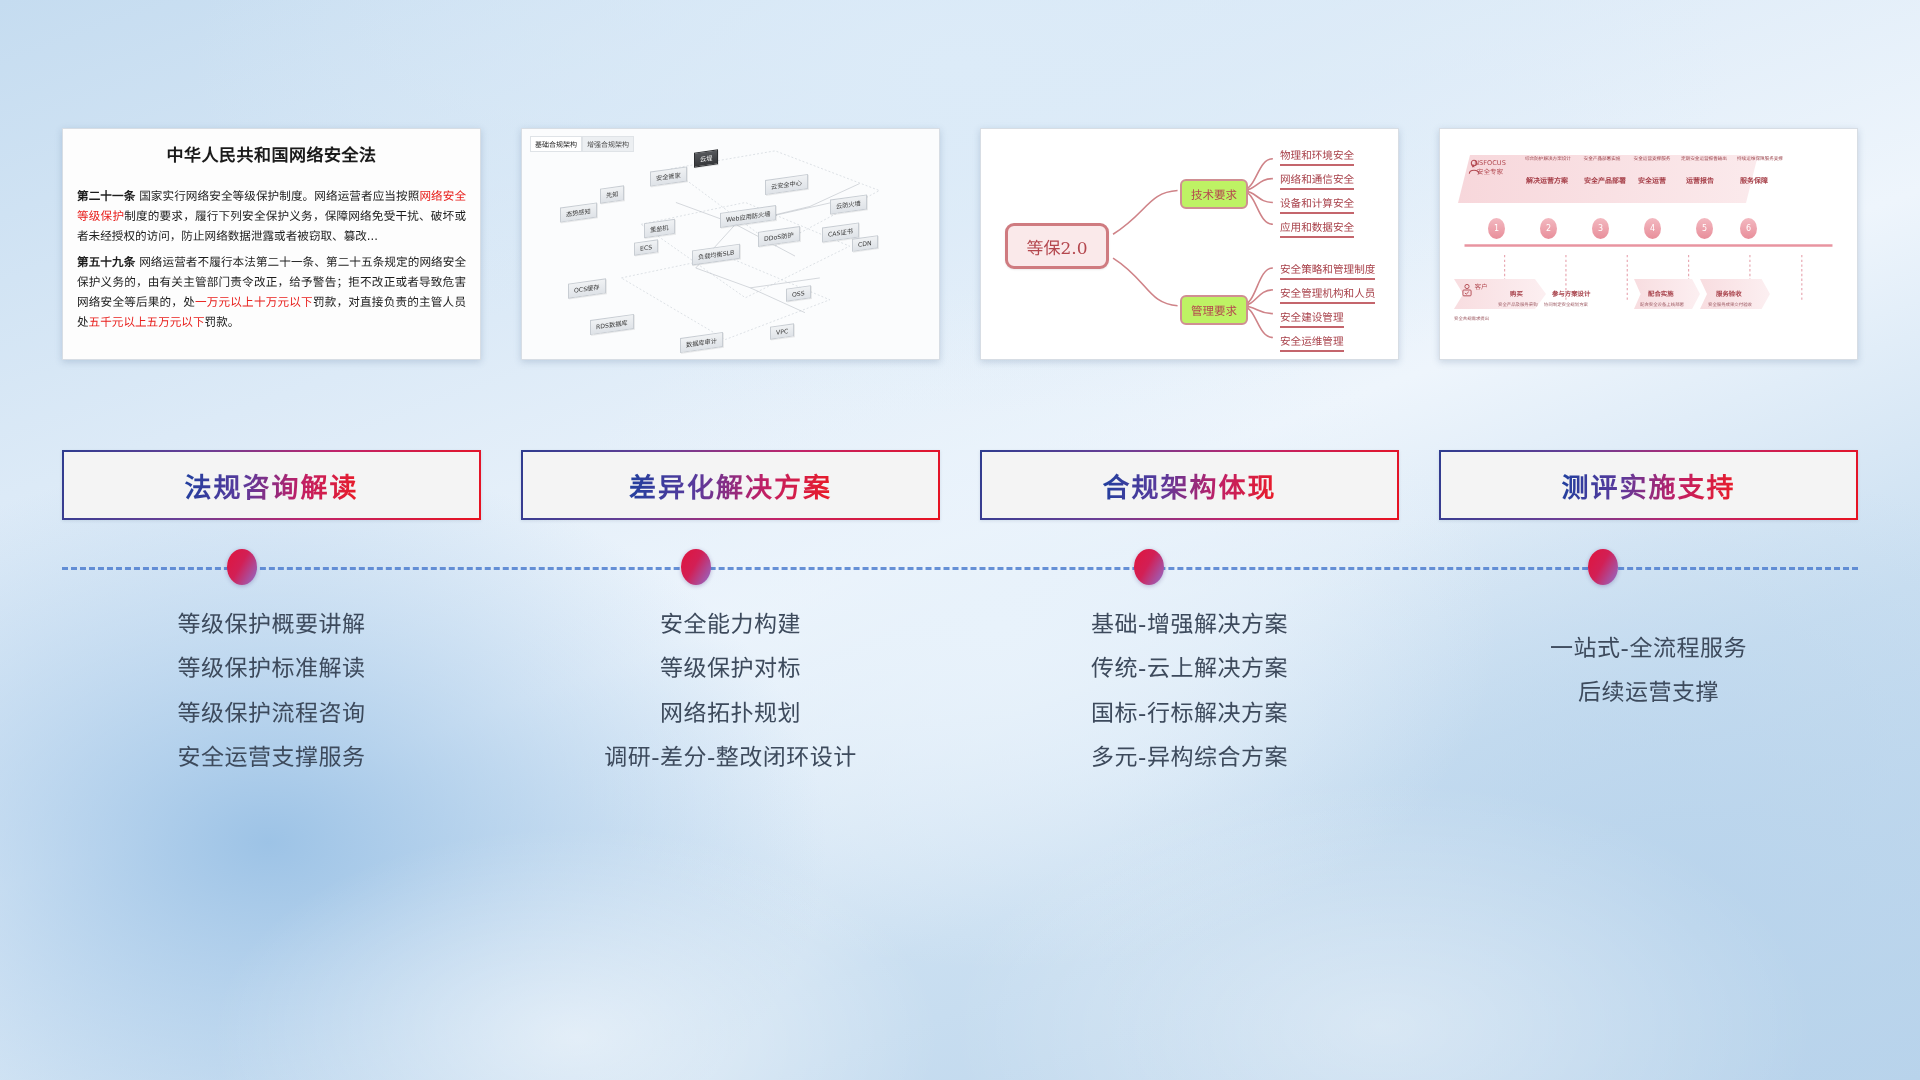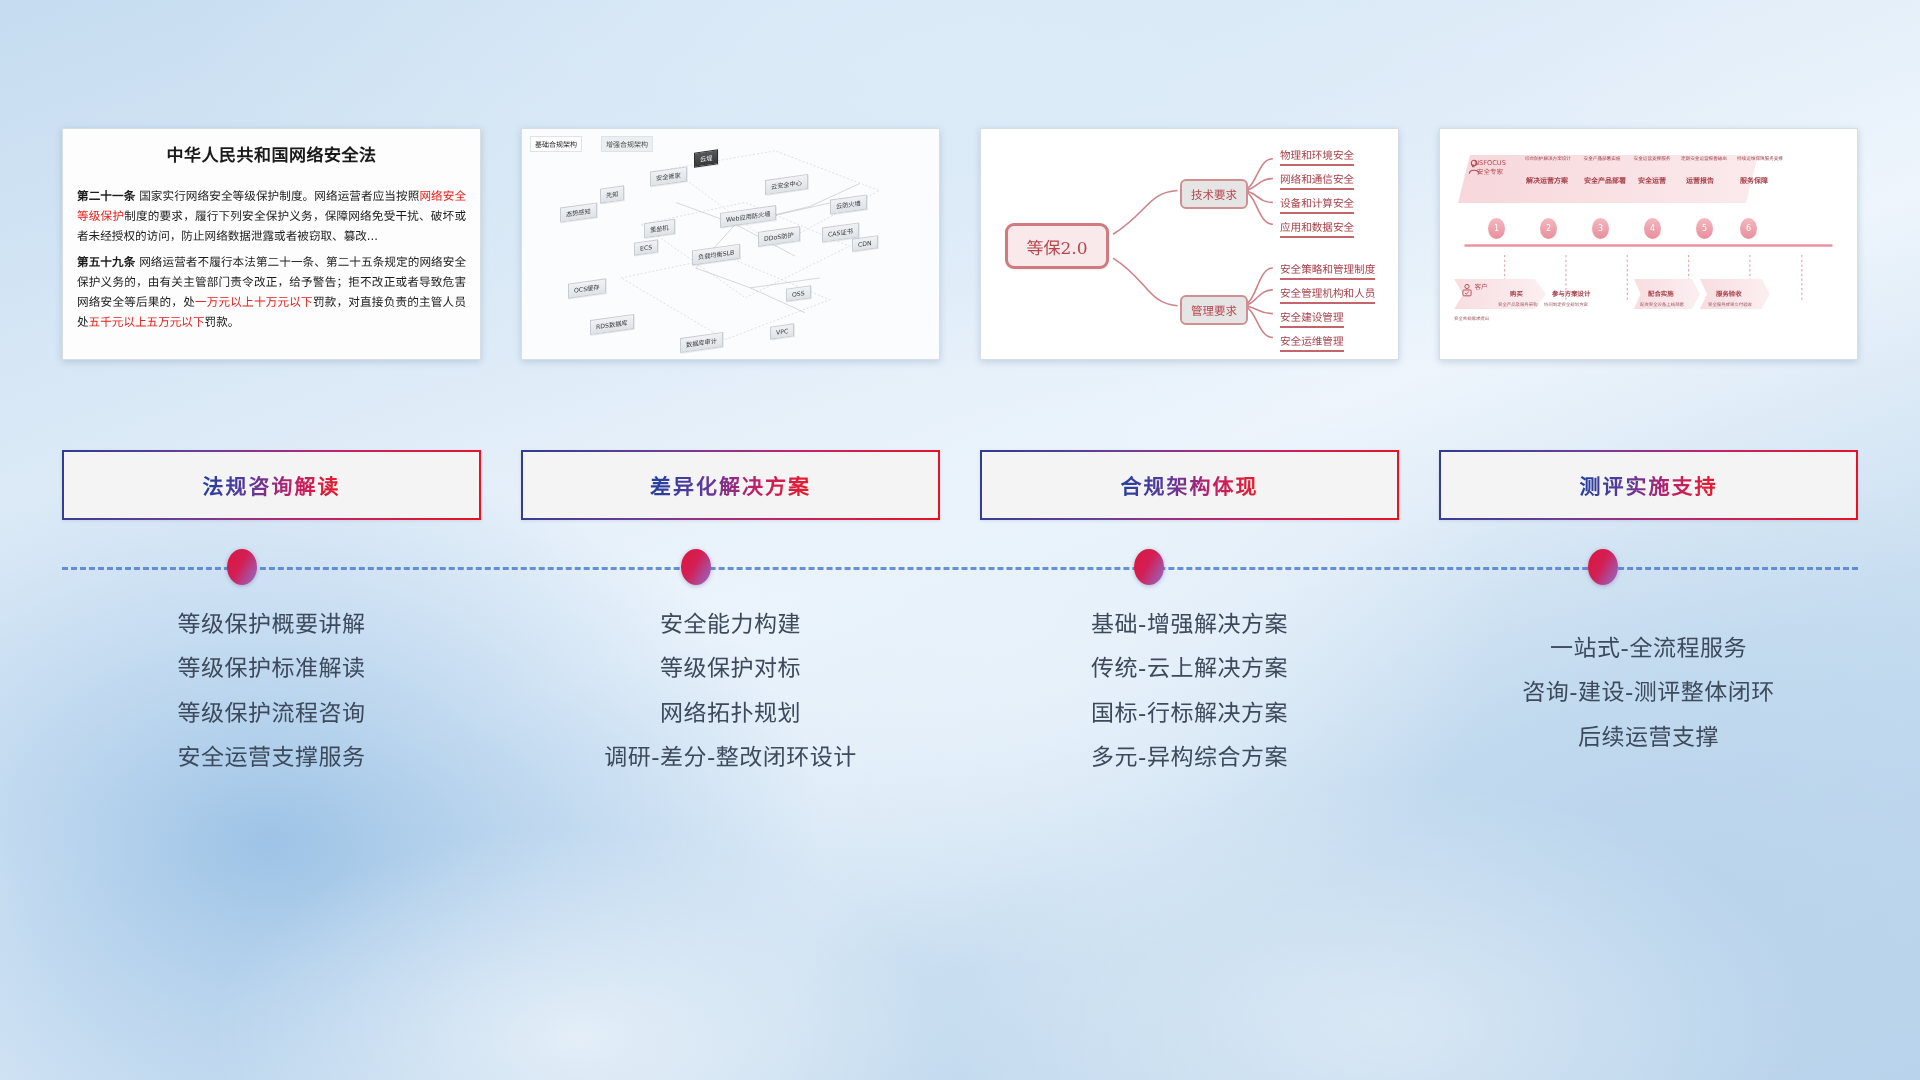--- a/index.html
+++ b/index.html
@@ -77,21 +77,21 @@
     text-align: justify;
     margin-bottom: 6px;
   }
   .law-p b { font-weight: bold; }
   .law-p .hi { color: #e8201d; }
 
   
   .arch { position: absolute; inset: 0; background: #fbfcfd; }
   .arch-tabs {
     position: absolute; top: 7px; left: 8px;
-    display: flex; gap: 19px;
+    display: flex; gap: 0;
   }
   .arch-tab {
     font-size: 7px; color: #4a4a4a; background: #eceff2;
     border: 1px solid #dfe3e7; padding: 2px 4px;
     font-family: "DejaVu Sans", sans-serif;
   }
   .arch-tab.on { background: #fff; color: #222; }
   .arch-svg { position: absolute; inset: 0; }
   .chip {
     position: absolute;
@@ -123,21 +123,21 @@
     display: flex; align-items: center; justify-content: center;
     font-family: "DejaVu Serif", "Liberation Serif", serif;
     font-size: 17px;
     color: #b4474e;
     box-shadow: 0 1px 2px rgba(0,0,0,.08);
   }
   .mm-branch {
     position: absolute;
     border: 2px solid #d08f92;
     border-radius: 6px;
-    background: #e5e5e5;
+    background: #bef264;
     padding: 5px 9px;
     font-family: "DejaVu Serif", "Liberation Serif", serif;
     font-size: 11.5px;
     color: #b4474e;
     white-space: nowrap;
   }
   .mm-leaf {
     position: absolute;
     font-family: "DejaVu Serif", "Liberation Serif", serif;
     font-size: 10.6px;
@@ -224,21 +224,21 @@
     padding: 2px;
     background: linear-gradient(110deg,#2f3c8f 0%, #6a3f96 32%, #c0246a 62%, #e8121f 100%);
     -webkit-mask: linear-gradient(#000 0 0) content-box, linear-gradient(#000 0 0);
     -webkit-mask-composite: xor;
     mask: linear-gradient(#000 0 0) content-box, linear-gradient(#000 0 0);
     mask-composite: exclude;
     pointer-events: none;
   }
   .hdr-txt {
     position: relative;
-    font-size: 21px;
+    font-size: 27px;
     font-weight: bold;
     letter-spacing: 2px;
     background: linear-gradient(100deg,#1f3f9e 0%, #5a3a9c 34%, #c01f66 66%, #ec1c24 100%);
     -webkit-background-clip: text;
     background-clip: text;
     color: transparent;
     font-family: "DejaVu Sans", "Liberation Sans", sans-serif;
     text-decoration: underline;
   }
 
@@ -511,19 +511,18 @@
 
     <div class="col">
       <div class="col-item">基础-增强解决方案</div>
       <div class="col-item">传统-云上解决方案</div>
       <div class="col-item">国标-行标解决方案</div>
       <div class="col-item">多元-异构综合方案</div>
     </div>
 
     <div class="col shift">
       <div class="col-item">一站式-全流程服务</div>
-      <div class="col-item">咨询-建设-测评整体闭环</div>
       <div class="col-item">后续运营支撑</div>
     </div>
 
   </div>
 
 </div>
 
 </body></html>

